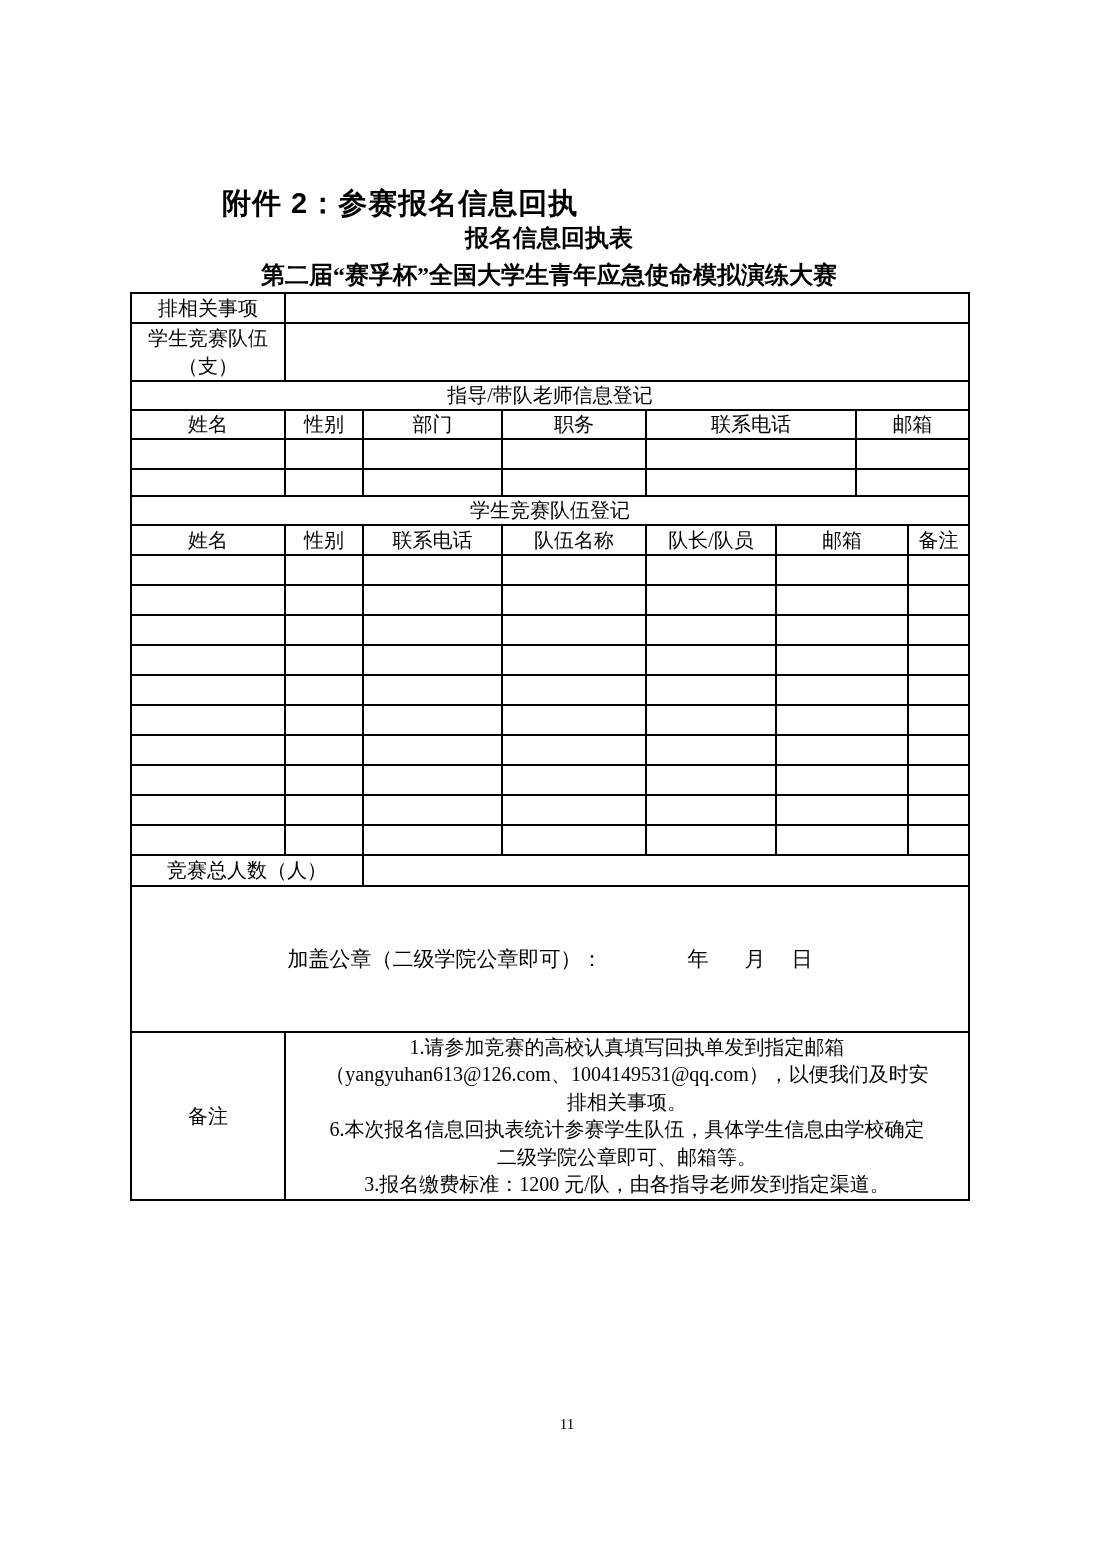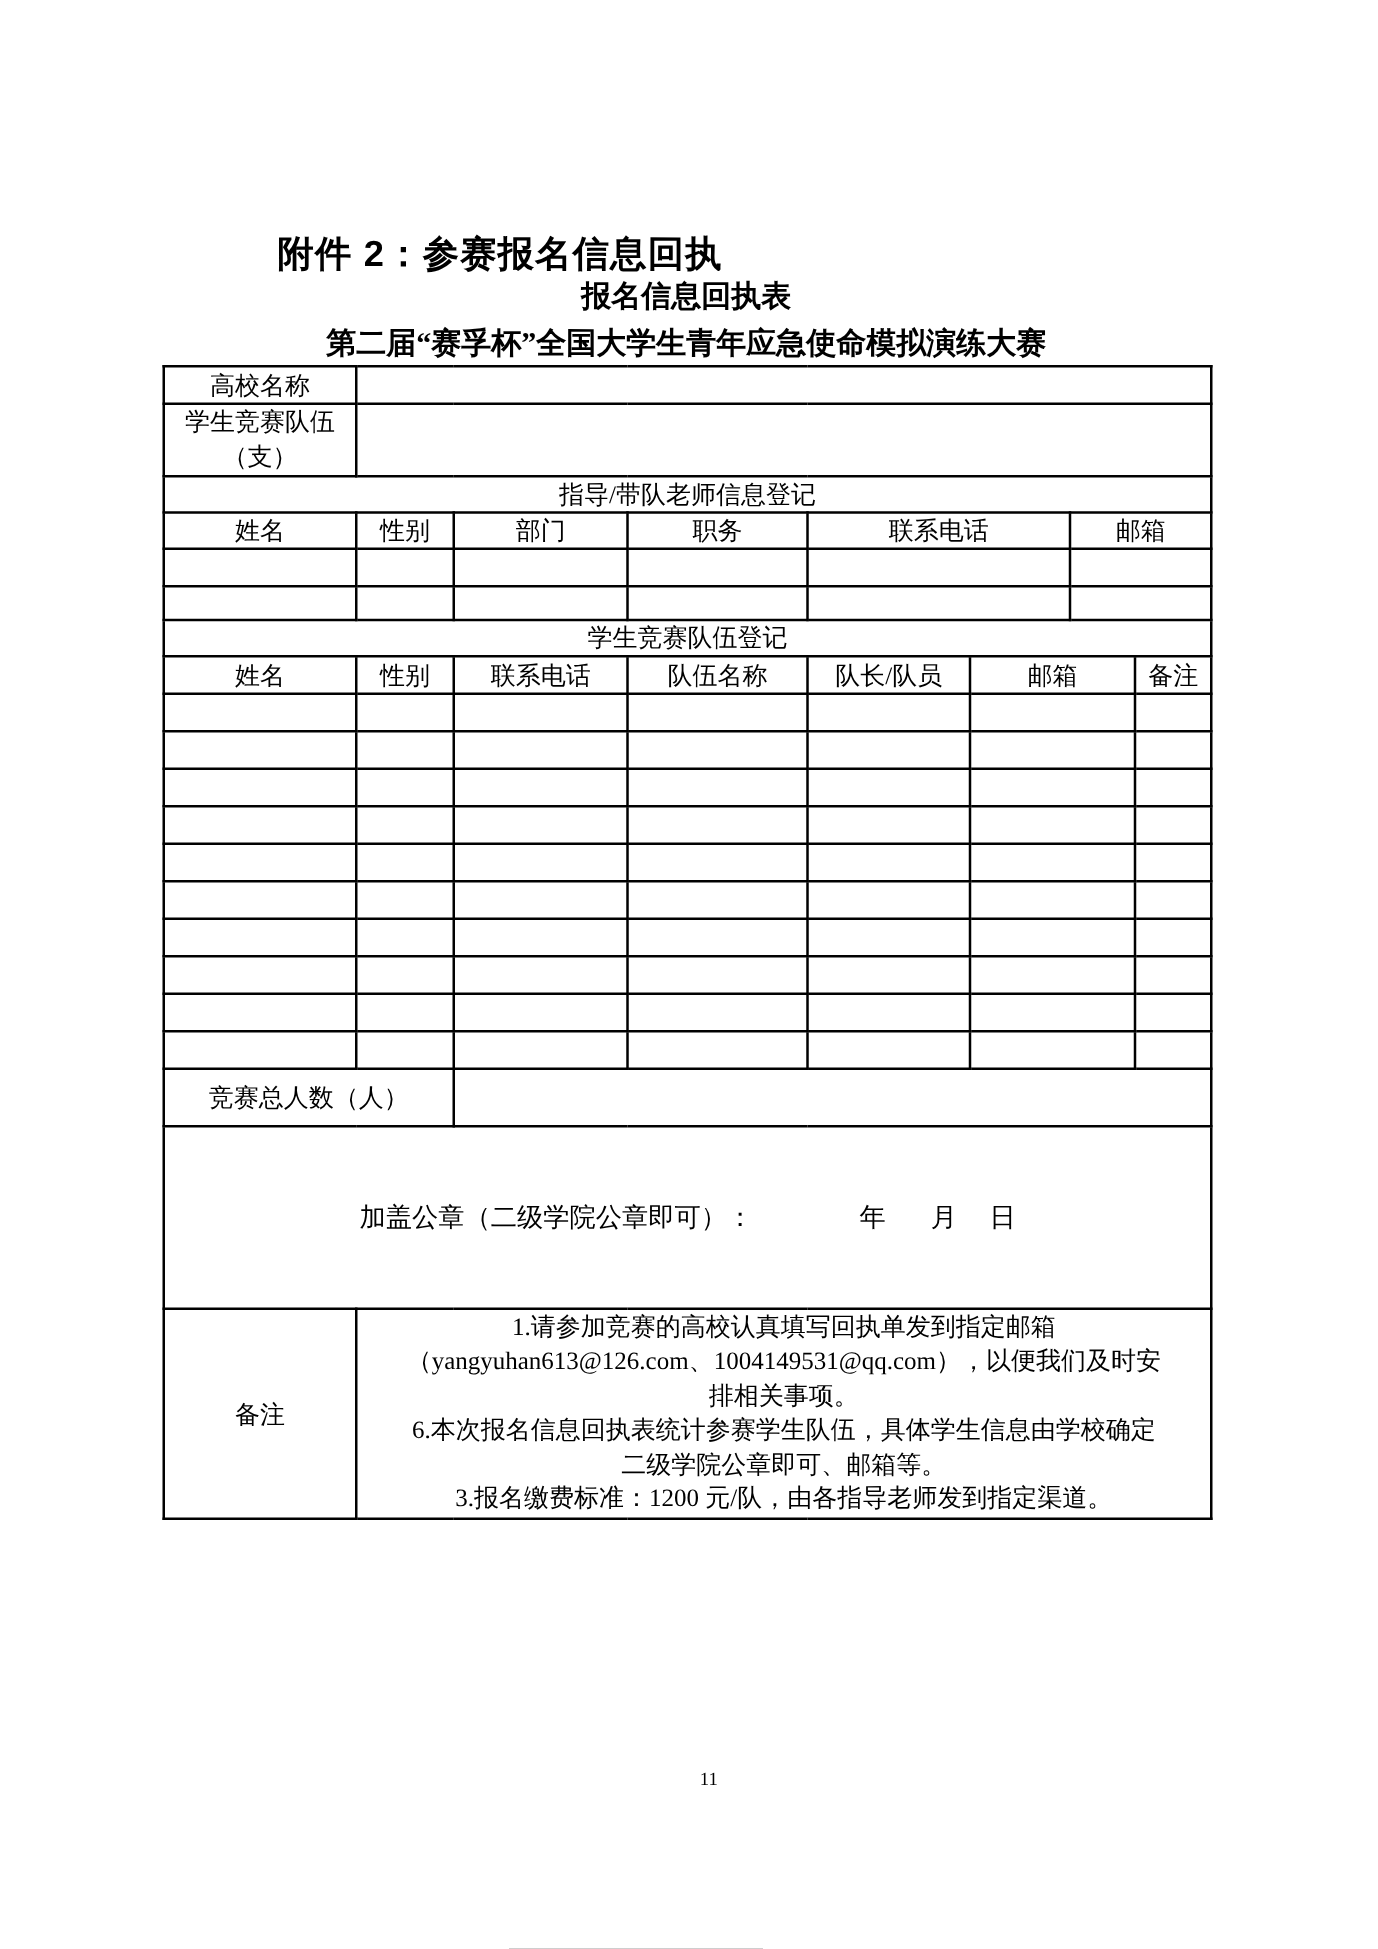--- a/index.html
+++ b/index.html
@@ -47,21 +47,21 @@
     border: 2px solid #000;
     padding: 0 2px;
     text-align: center;
     vertical-align: middle;
     overflow: hidden;
   }
   tr.h30 { height: 30px; }
   tr.h60 { height: 58px; margin-left: 46px; }
   tr.h28 { height: 26px; }
   tr.h29 { height: 27px; }
-  tr.h33 { height: 46px; padding-left: 12px; }
+  tr.h33 { height: 31px; padding-left: 12px; }
   tr.h150 { height: 146px; }
   tr.h172 { height: 168px; }
   td.two-line { line-height: 28px; }
   td.stamp-cell {
     text-align: right;
     vertical-align: bottom;
     padding: 0 4px 16px 0;
     font-size: 21px;
   }
   .stamp-wrap { display: inline-block; white-space: nowrap; }
@@ -103,21 +103,21 @@
         <col style="width:139px">
         <col style="width:144px">
       <col style="width:130px">
         <col style="width:80px">
         <col style="width:52px">
         <col style="width:61px">
     </colgroup>
 
     <tbody>
         <tr class="h30">
-      <td>高校名称</td>
+      <td>排相关事项</td>
       <td colspan="7"></td>
     </tr>
 
     <tr class="h60">
       <td class="two-line">
         <div>学生竞赛队伍</div>
         <div>（支）</div>
       </td>
       <td colspan="7"></td>
     </tr>

